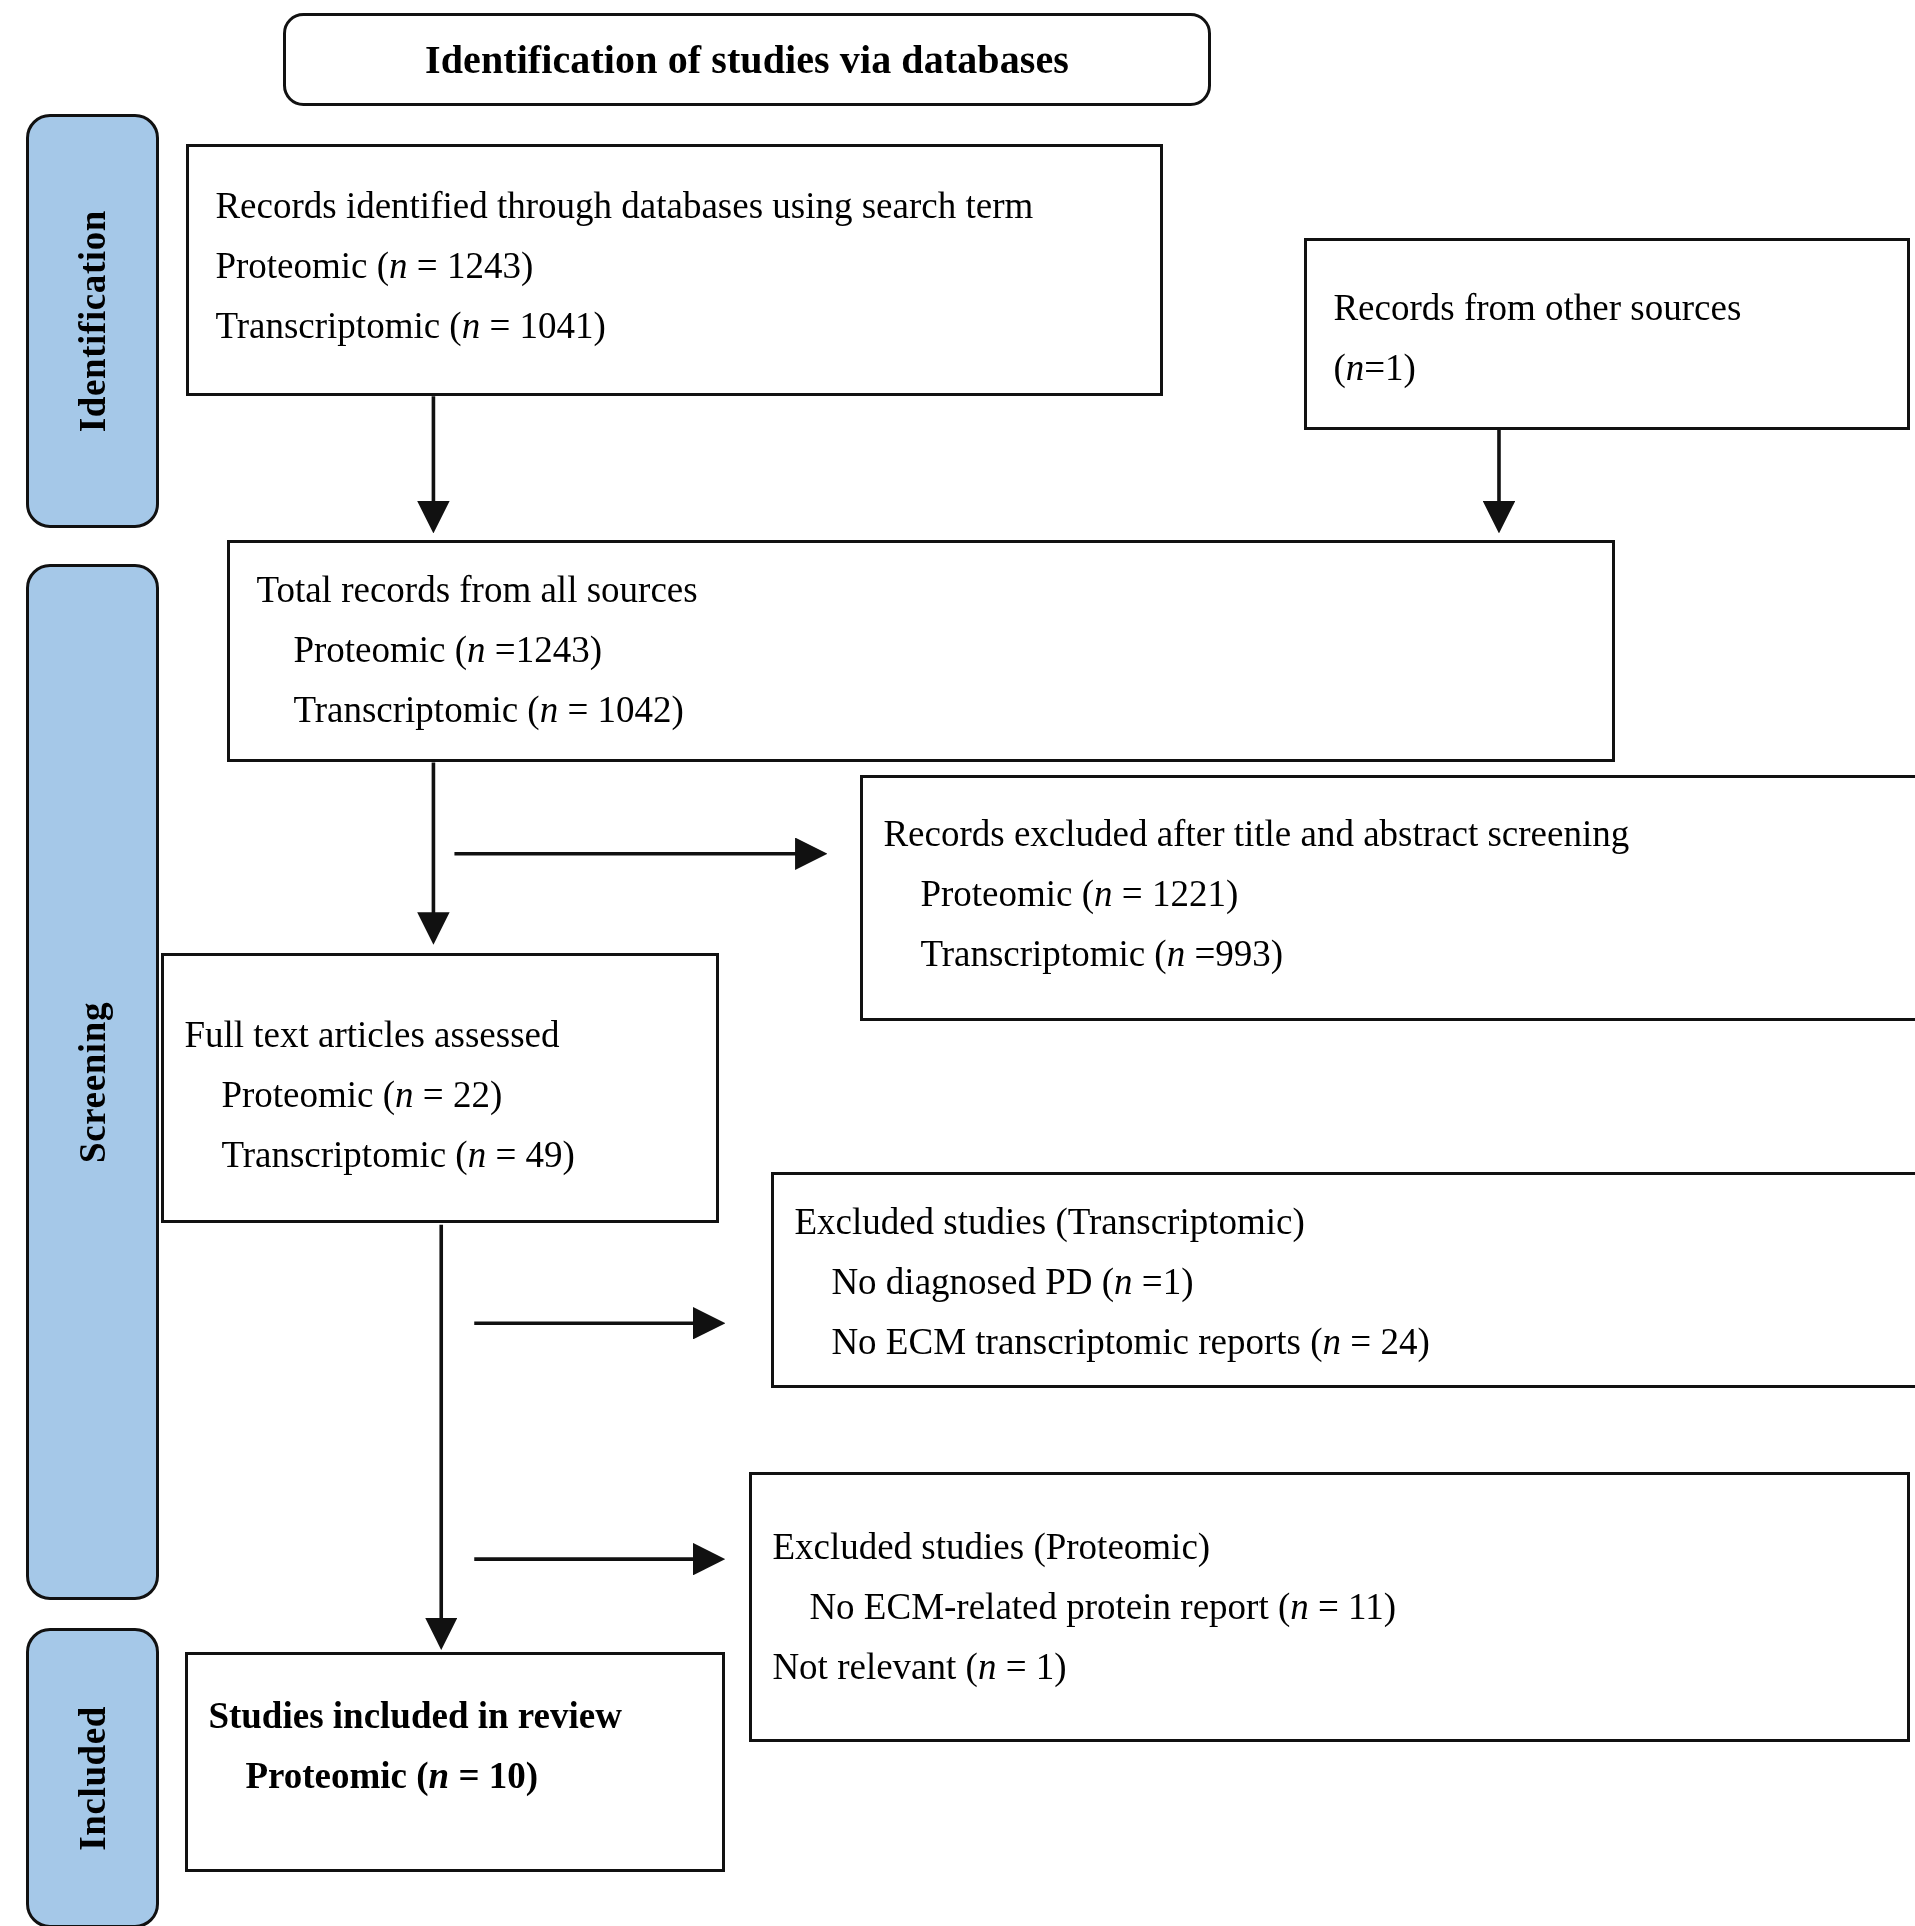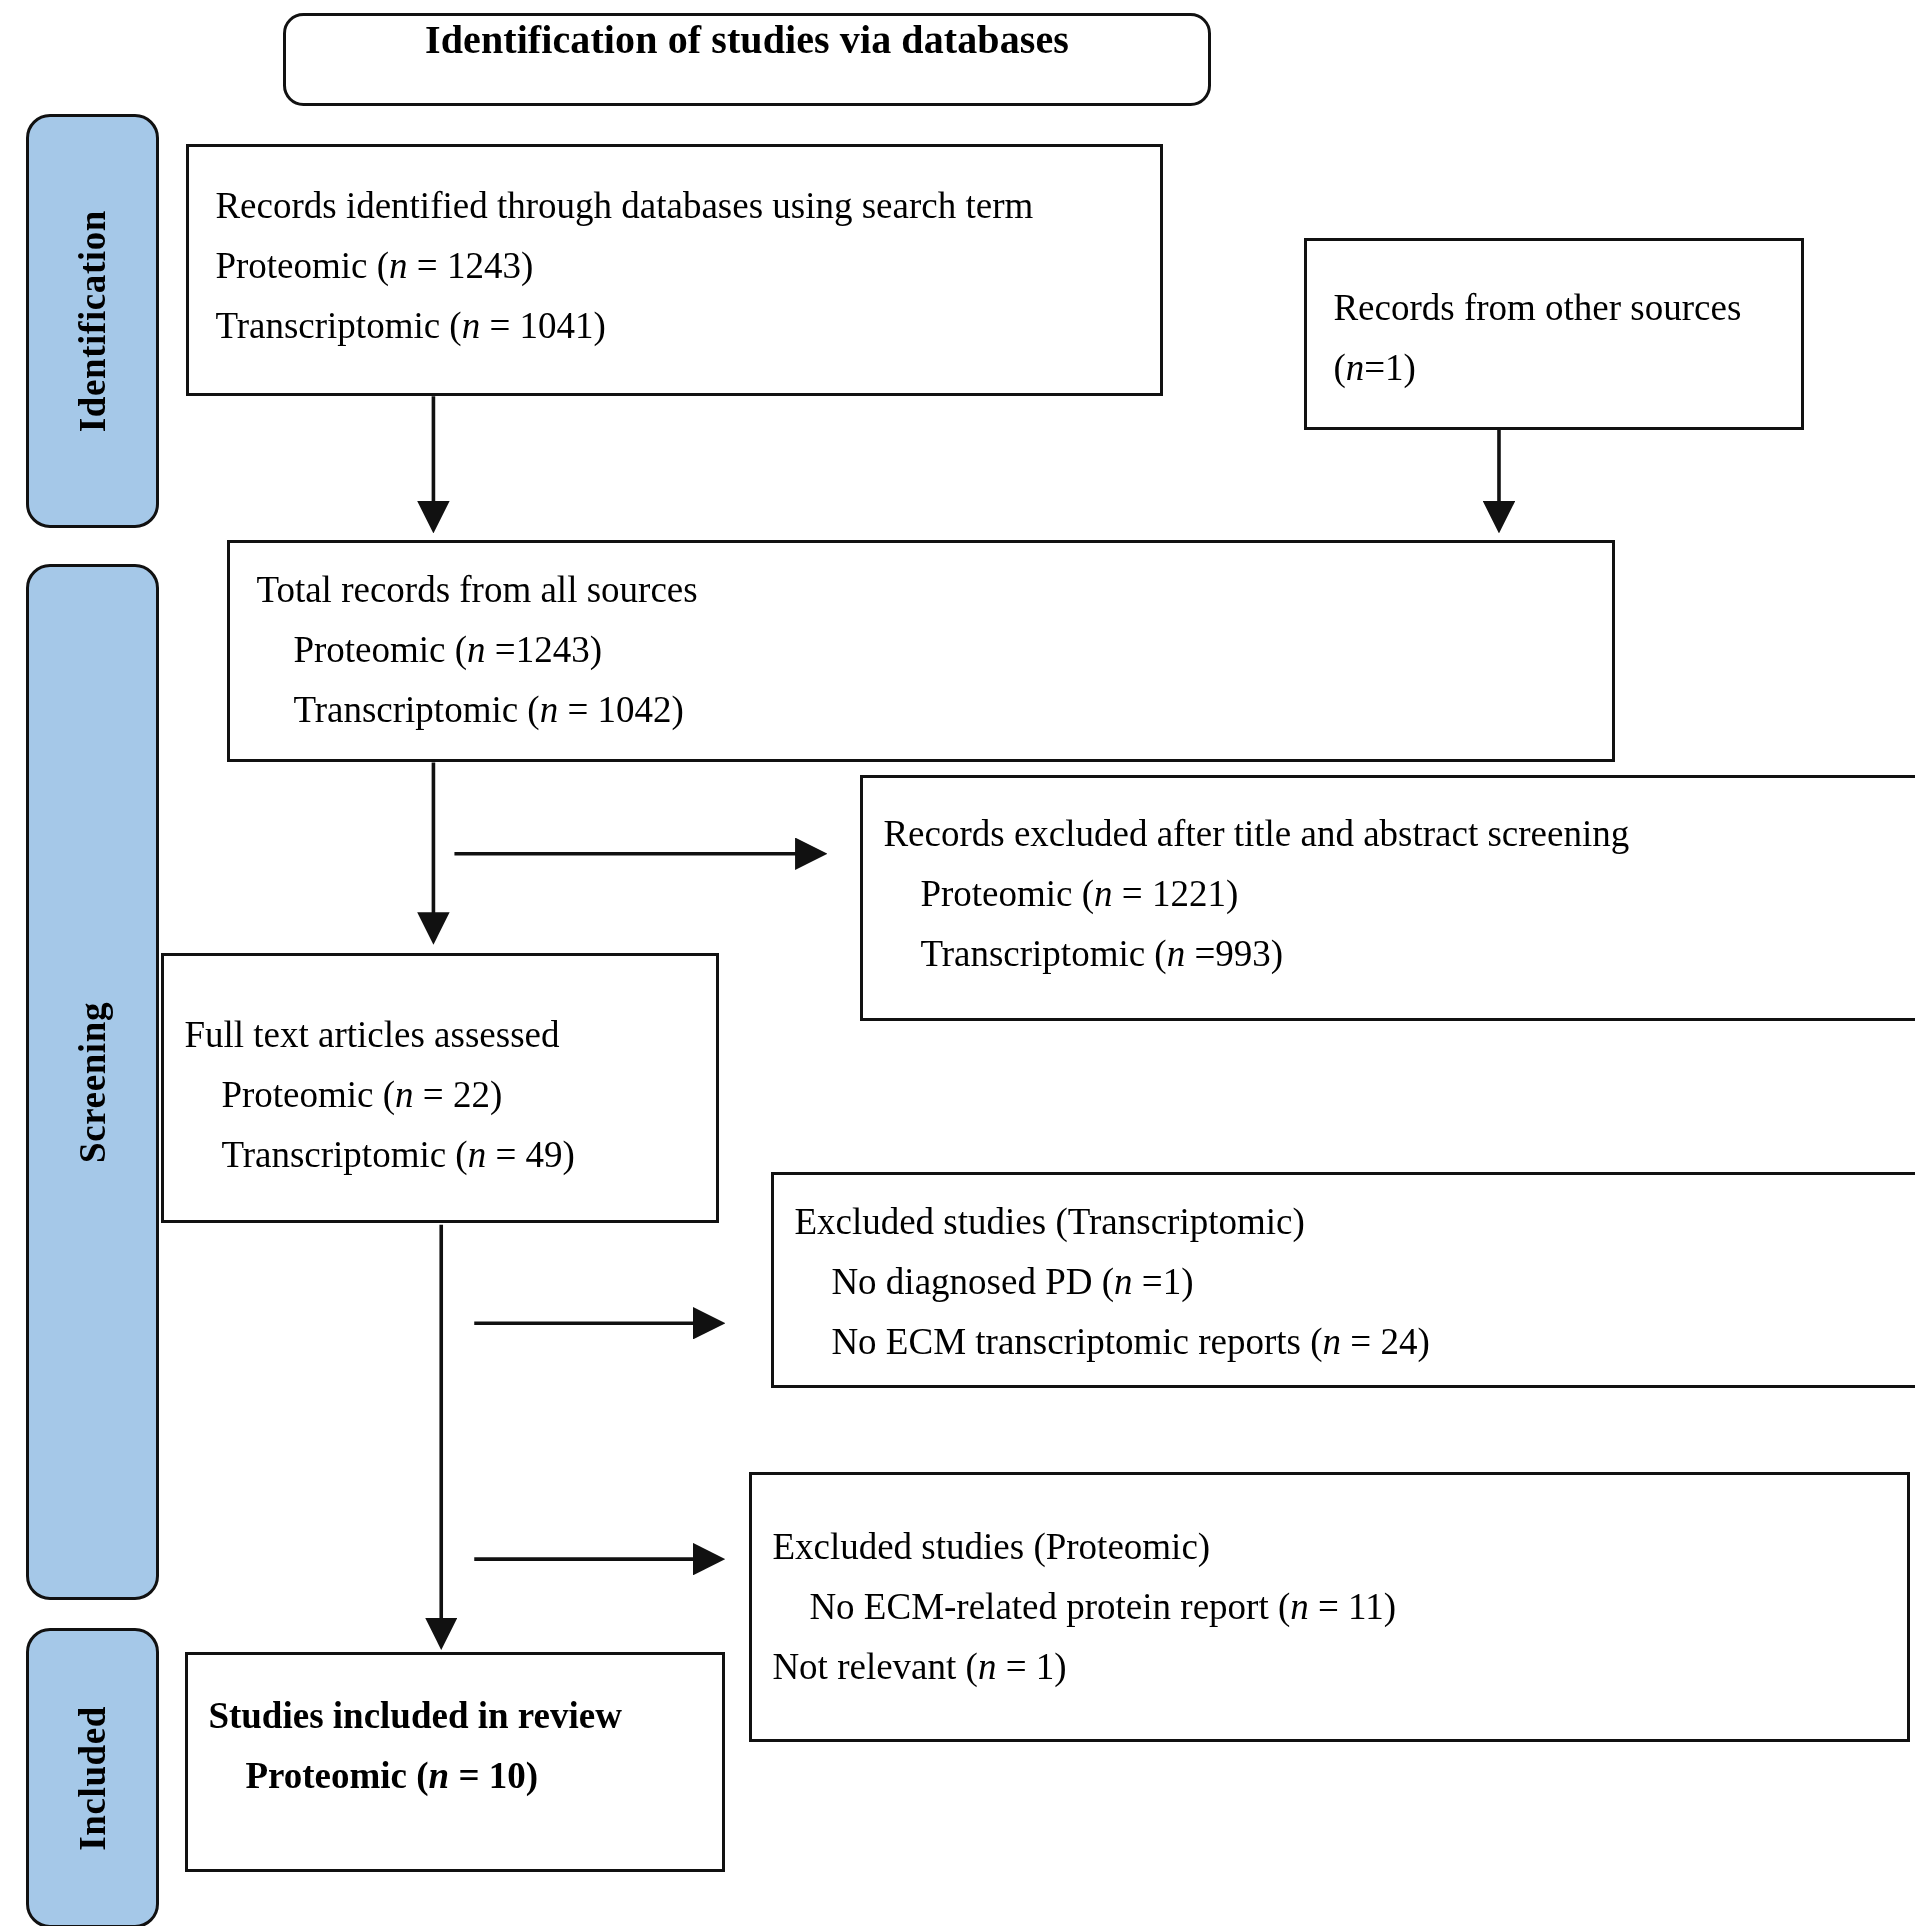--- a/index.html
+++ b/index.html
@@ -17,20 +17,21 @@
   
   .box{
     position:absolute;
     box-sizing:border-box;
     background:#ffffff;
     border:3px solid #111111;
   }
   .title-box{
     border-radius:20.4px;
     display:flex;
+    align-items:center;
     justify-content:center;
     font-weight:bold;
     font-size:40px;
     letter-spacing:0.1px;
   }
   .stage{
     position:absolute;
     box-sizing:border-box;
     background:#a5c8e8;
     border:3.6px solid #111111;
@@ -113,21 +114,21 @@
   </div>
 
   <div class="box" style="left:186px; top:144px; width:977px; height:252px;">
     <div class="lines" style="left:0; top:0; padding:29px 0 0 26.4px;">
       <div class="ln">Records identified through databases using search term</div>
       <div class="ln">Proteomic (<span class="ital">n</span> = 1243)</div>
       <div class="ln">Transcriptomic (<span class="ital">n</span> = 1041)</div>
     </div>
   </div>
 
-  <div class="box" style="left:1304px; top:238px; width:500px; height:192px;">
+  <div class="box" style="left:1304px; top:238px; width:606px; height:192px;">
     <div class="lines" style="left:0; top:0; padding:37px 0 0 26.4px;">
       <div class="ln">Records from other sources</div>
       <div class="ln">(<span class="ital">n</span>=1)</div>
     </div>
   </div>
 
   <div class="box" style="left:227px; top:540px; width:1388px; height:222px;">
     <div class="lines" style="left:0; top:0; padding:17px 0 0 26.4px;">
       <div class="ln">Total records from all sources</div>
       <div class="ln ind">Proteomic (<span class="ital">n</span> =1243)</div>

